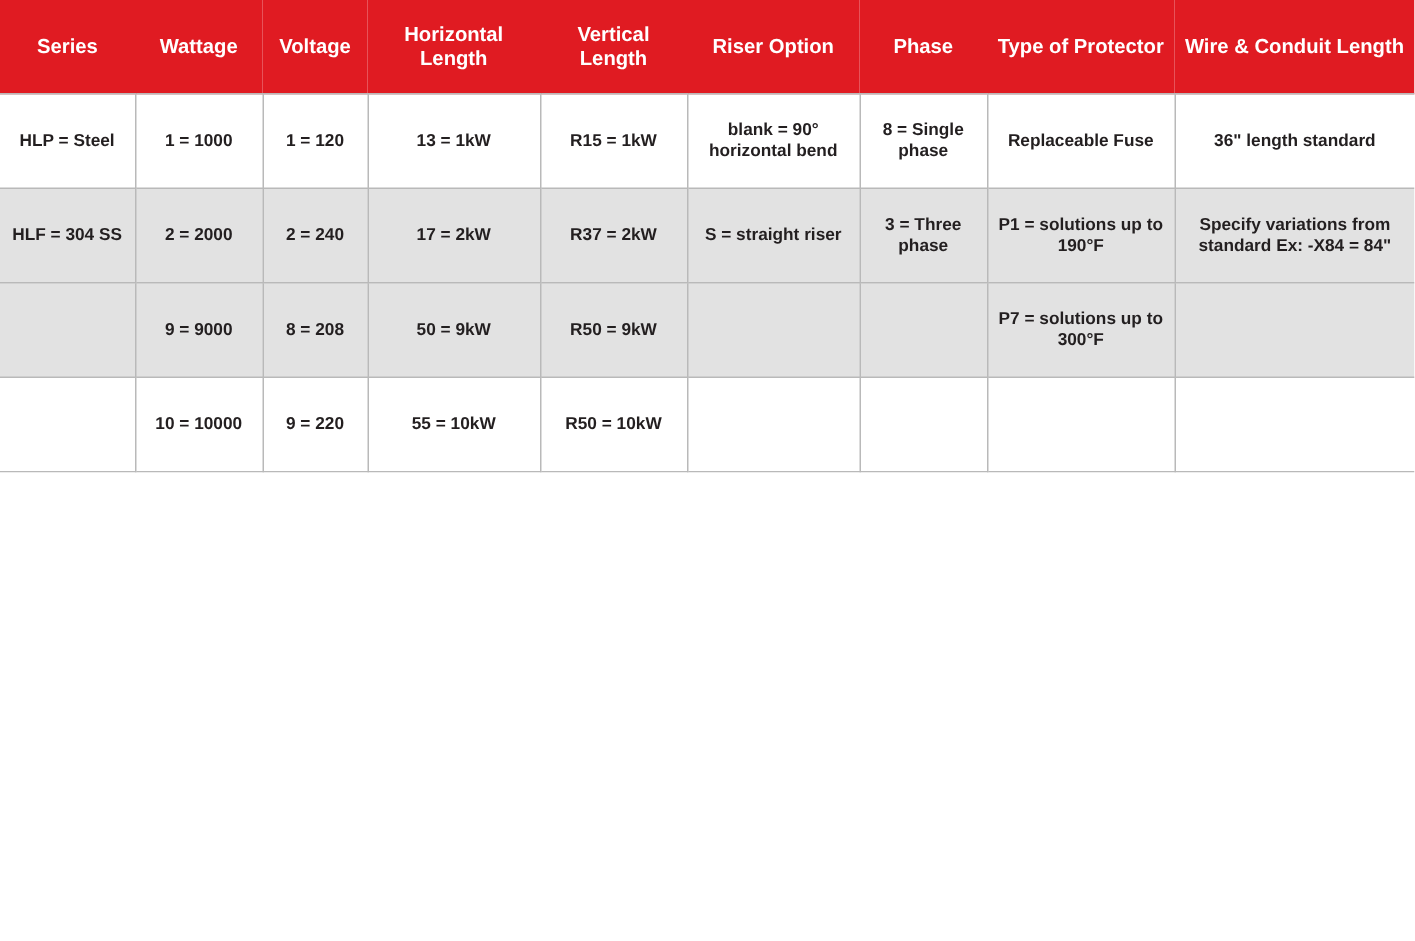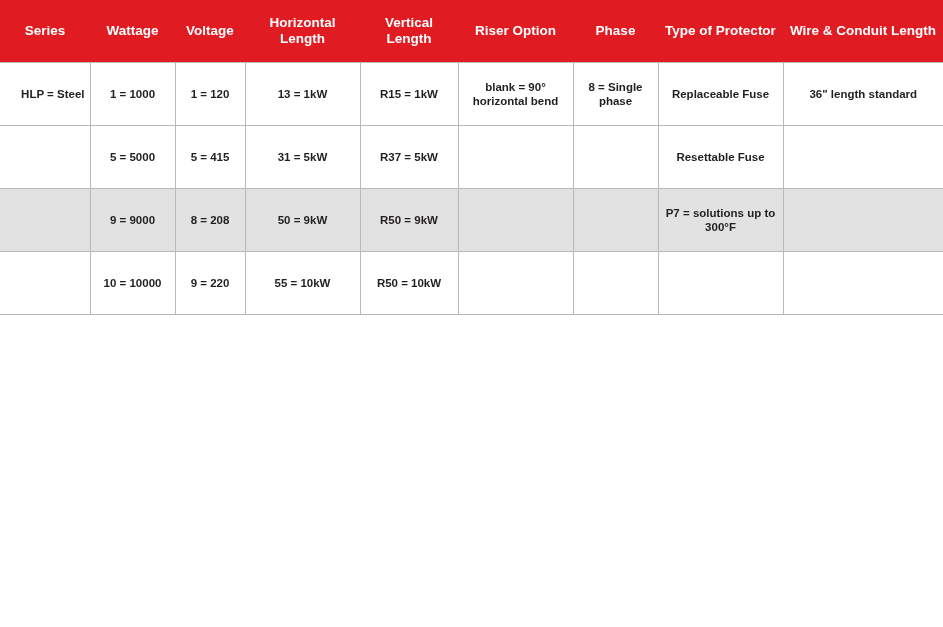--- a/index.html
+++ b/index.html
@@ -58,21 +58,20 @@
     background: #e2e2e2;
   }
   tbody td:last-child {
     border-right: none;
   }
   tbody tr:first-child td {
     border-top: 1px solid #b9b9b9;
   }
   tbody tr td:first-child {
     border-left: none;
-    text-align: right;
   }
   tbody td.empty {
     color: transparent;
   }
   
   tbody tr.r0 td { height: 46px; }
   tbody tr.r1 td { height: 46px; }
   tbody tr.r2 td { height: 46px; }
   tbody tr.r3 td { height: 46px; }
   tbody tr.r4 td { height: 46px; }
@@ -115,30 +114,30 @@
         <td>HLP = Steel</td>
         <td>1 = 1000</td>
         <td>1 = 120</td>
         <td>13 = 1kW</td>
         <td>R15 = 1kW</td>
         <td>blank = 90° horizontal bend</td>
         <td>8 = Single phase</td>
         <td>Replaceable Fuse</td>
         <td>36" length standard</td>
       </tr>
-      <tr class="r4">
-        <td class="empty"></td>
-        <td>5 = 5000</td>
-        <td>5 = 415</td>
-        <td>31 = 5kW</td>
-        <td>R37 = 5kW</td>
-        <td class="empty"></td>
-        <td class="empty"></td>
-        <td>Resettable Fuse</td>
-        <td class="empty"></td>
+      <tr class="r1 alt">
+        <td>HLF = 304 SS</td>
+        <td>2 = 2000</td>
+        <td>2 = 240</td>
+        <td>17 = 2kW</td>
+        <td>R37 = 2kW</td>
+        <td>S = straight riser</td>
+        <td>3 = Three phase</td>
+        <td>P1 = solutions up to 190°F</td>
+        <td>Specify variations from standard Ex: -X84 = 84"</td>
       </tr>
       <tr class="r7 alt">
         <td class="empty"></td>
         <td>9 = 9000</td>
         <td>8 = 208</td>
         <td>50 = 9kW</td>
         <td>R50 = 9kW</td>
         <td class="empty"></td>
         <td class="empty"></td>
         <td>P7 = solutions up to 300°F</td>

